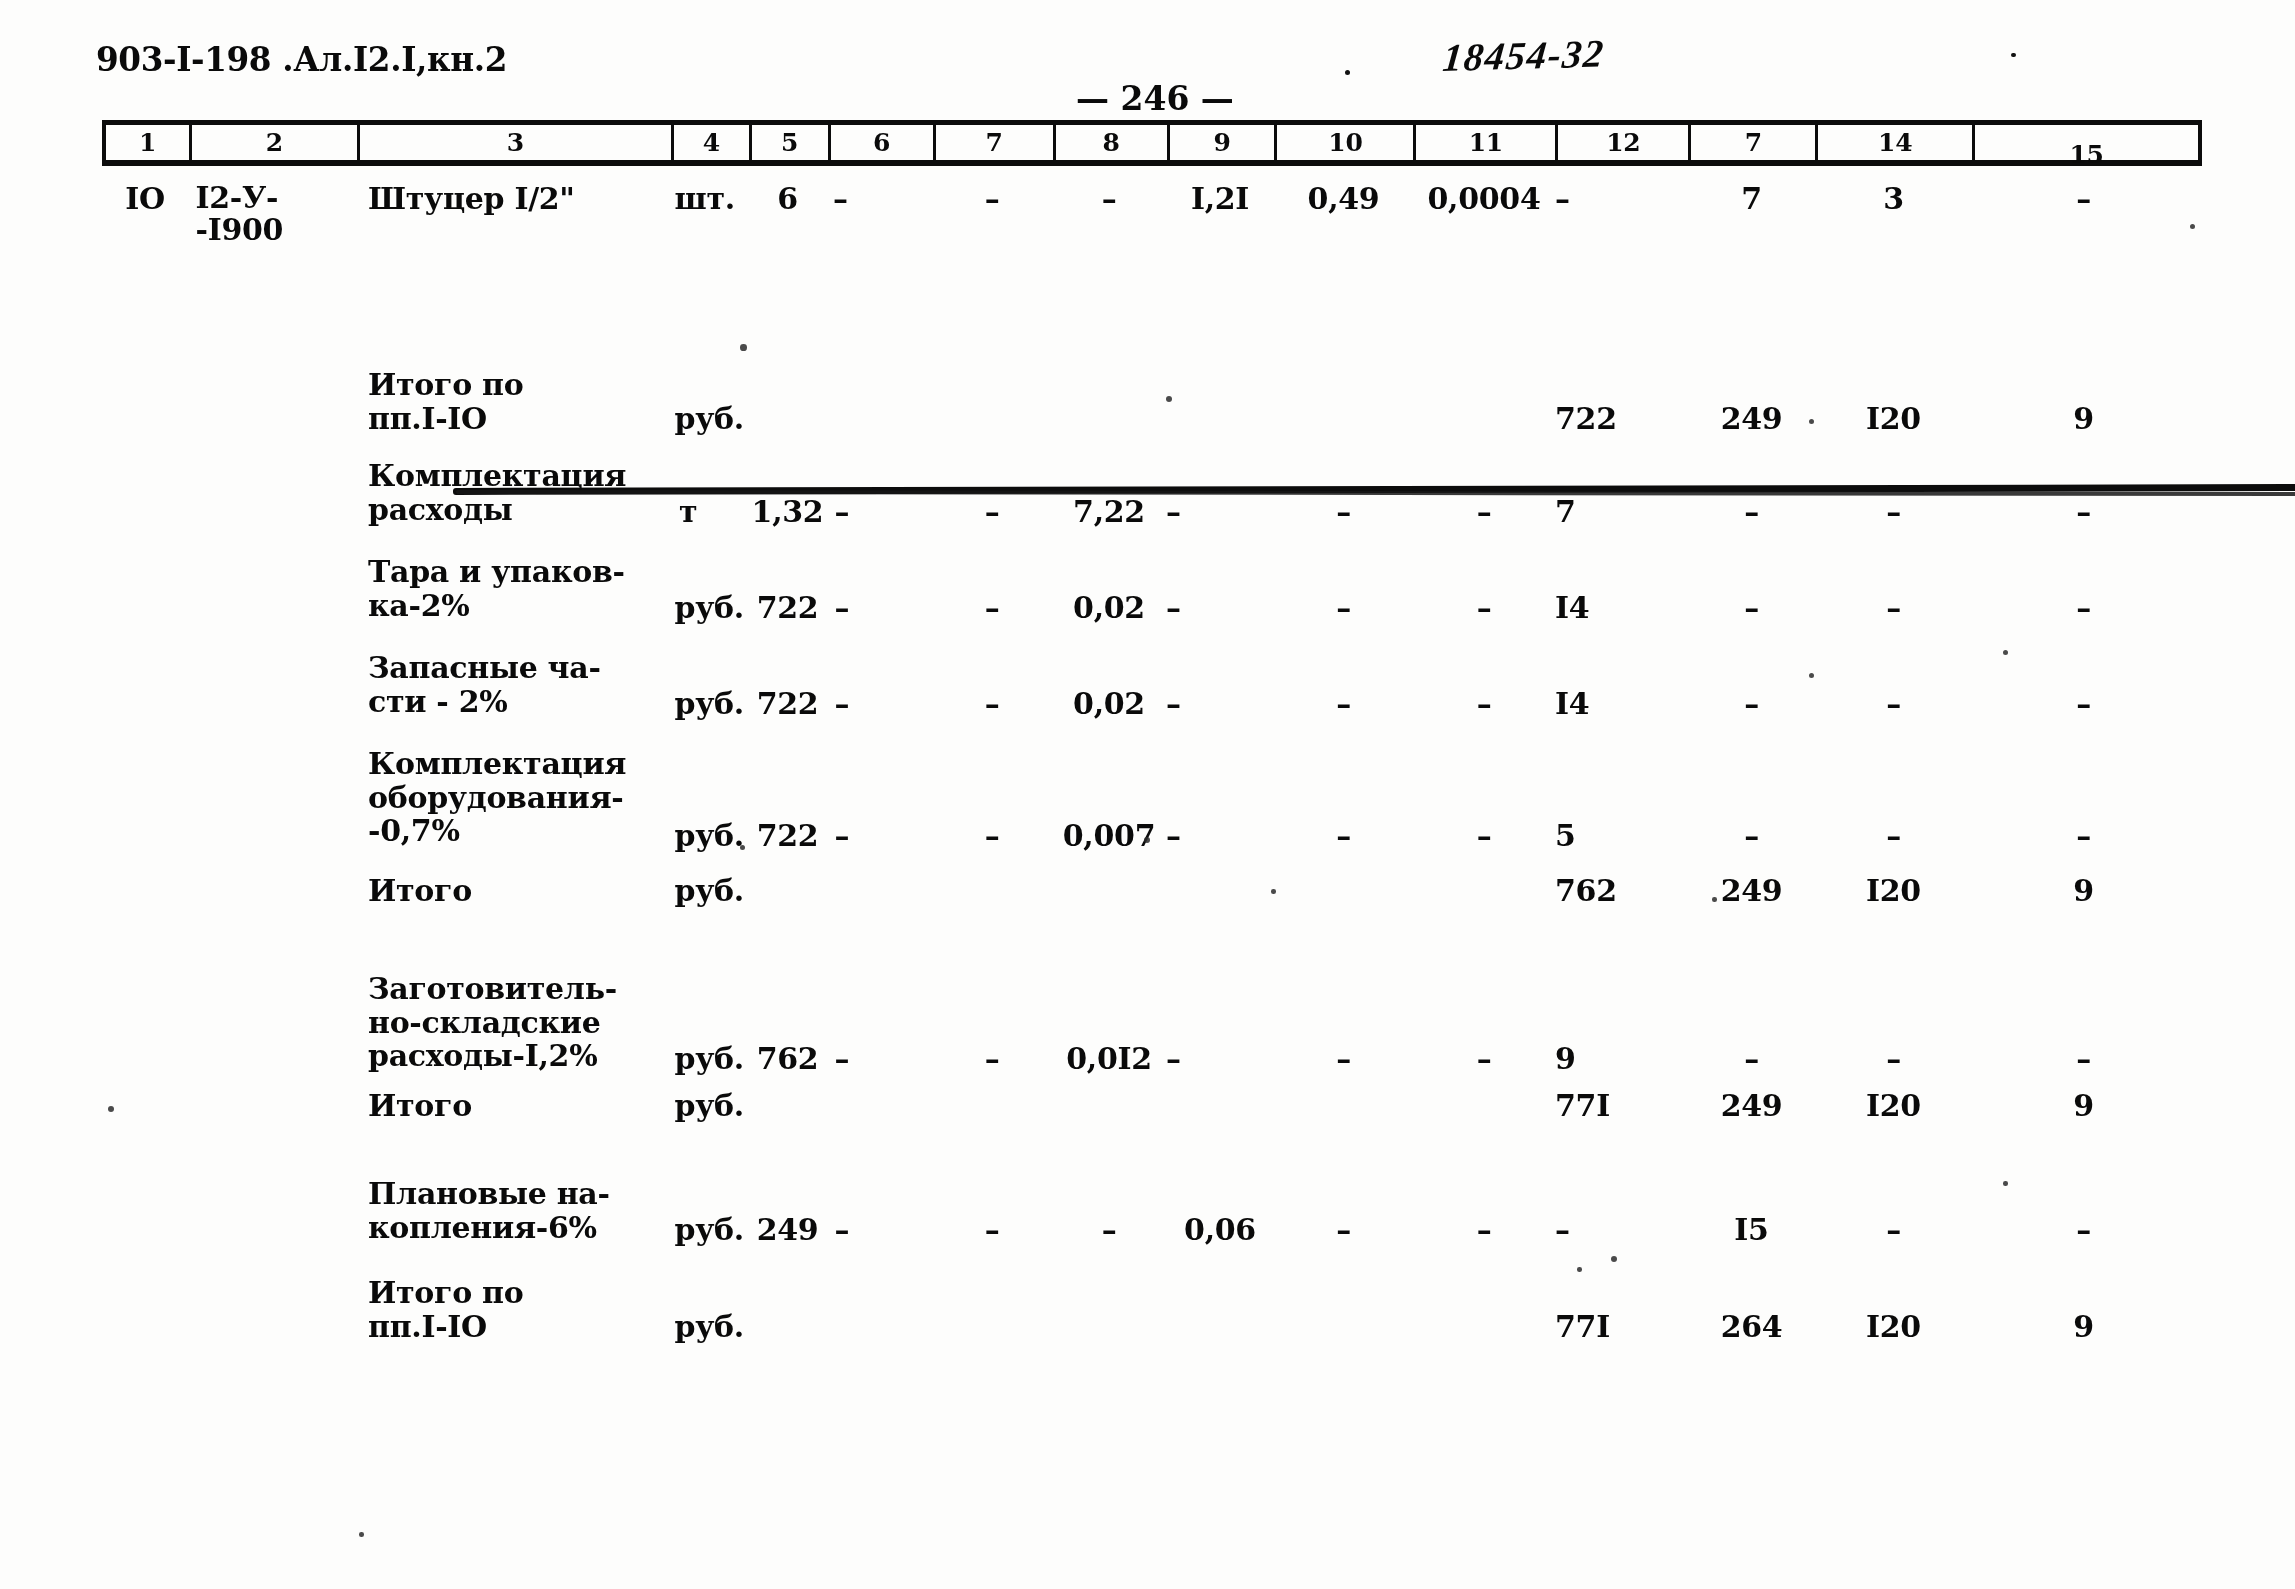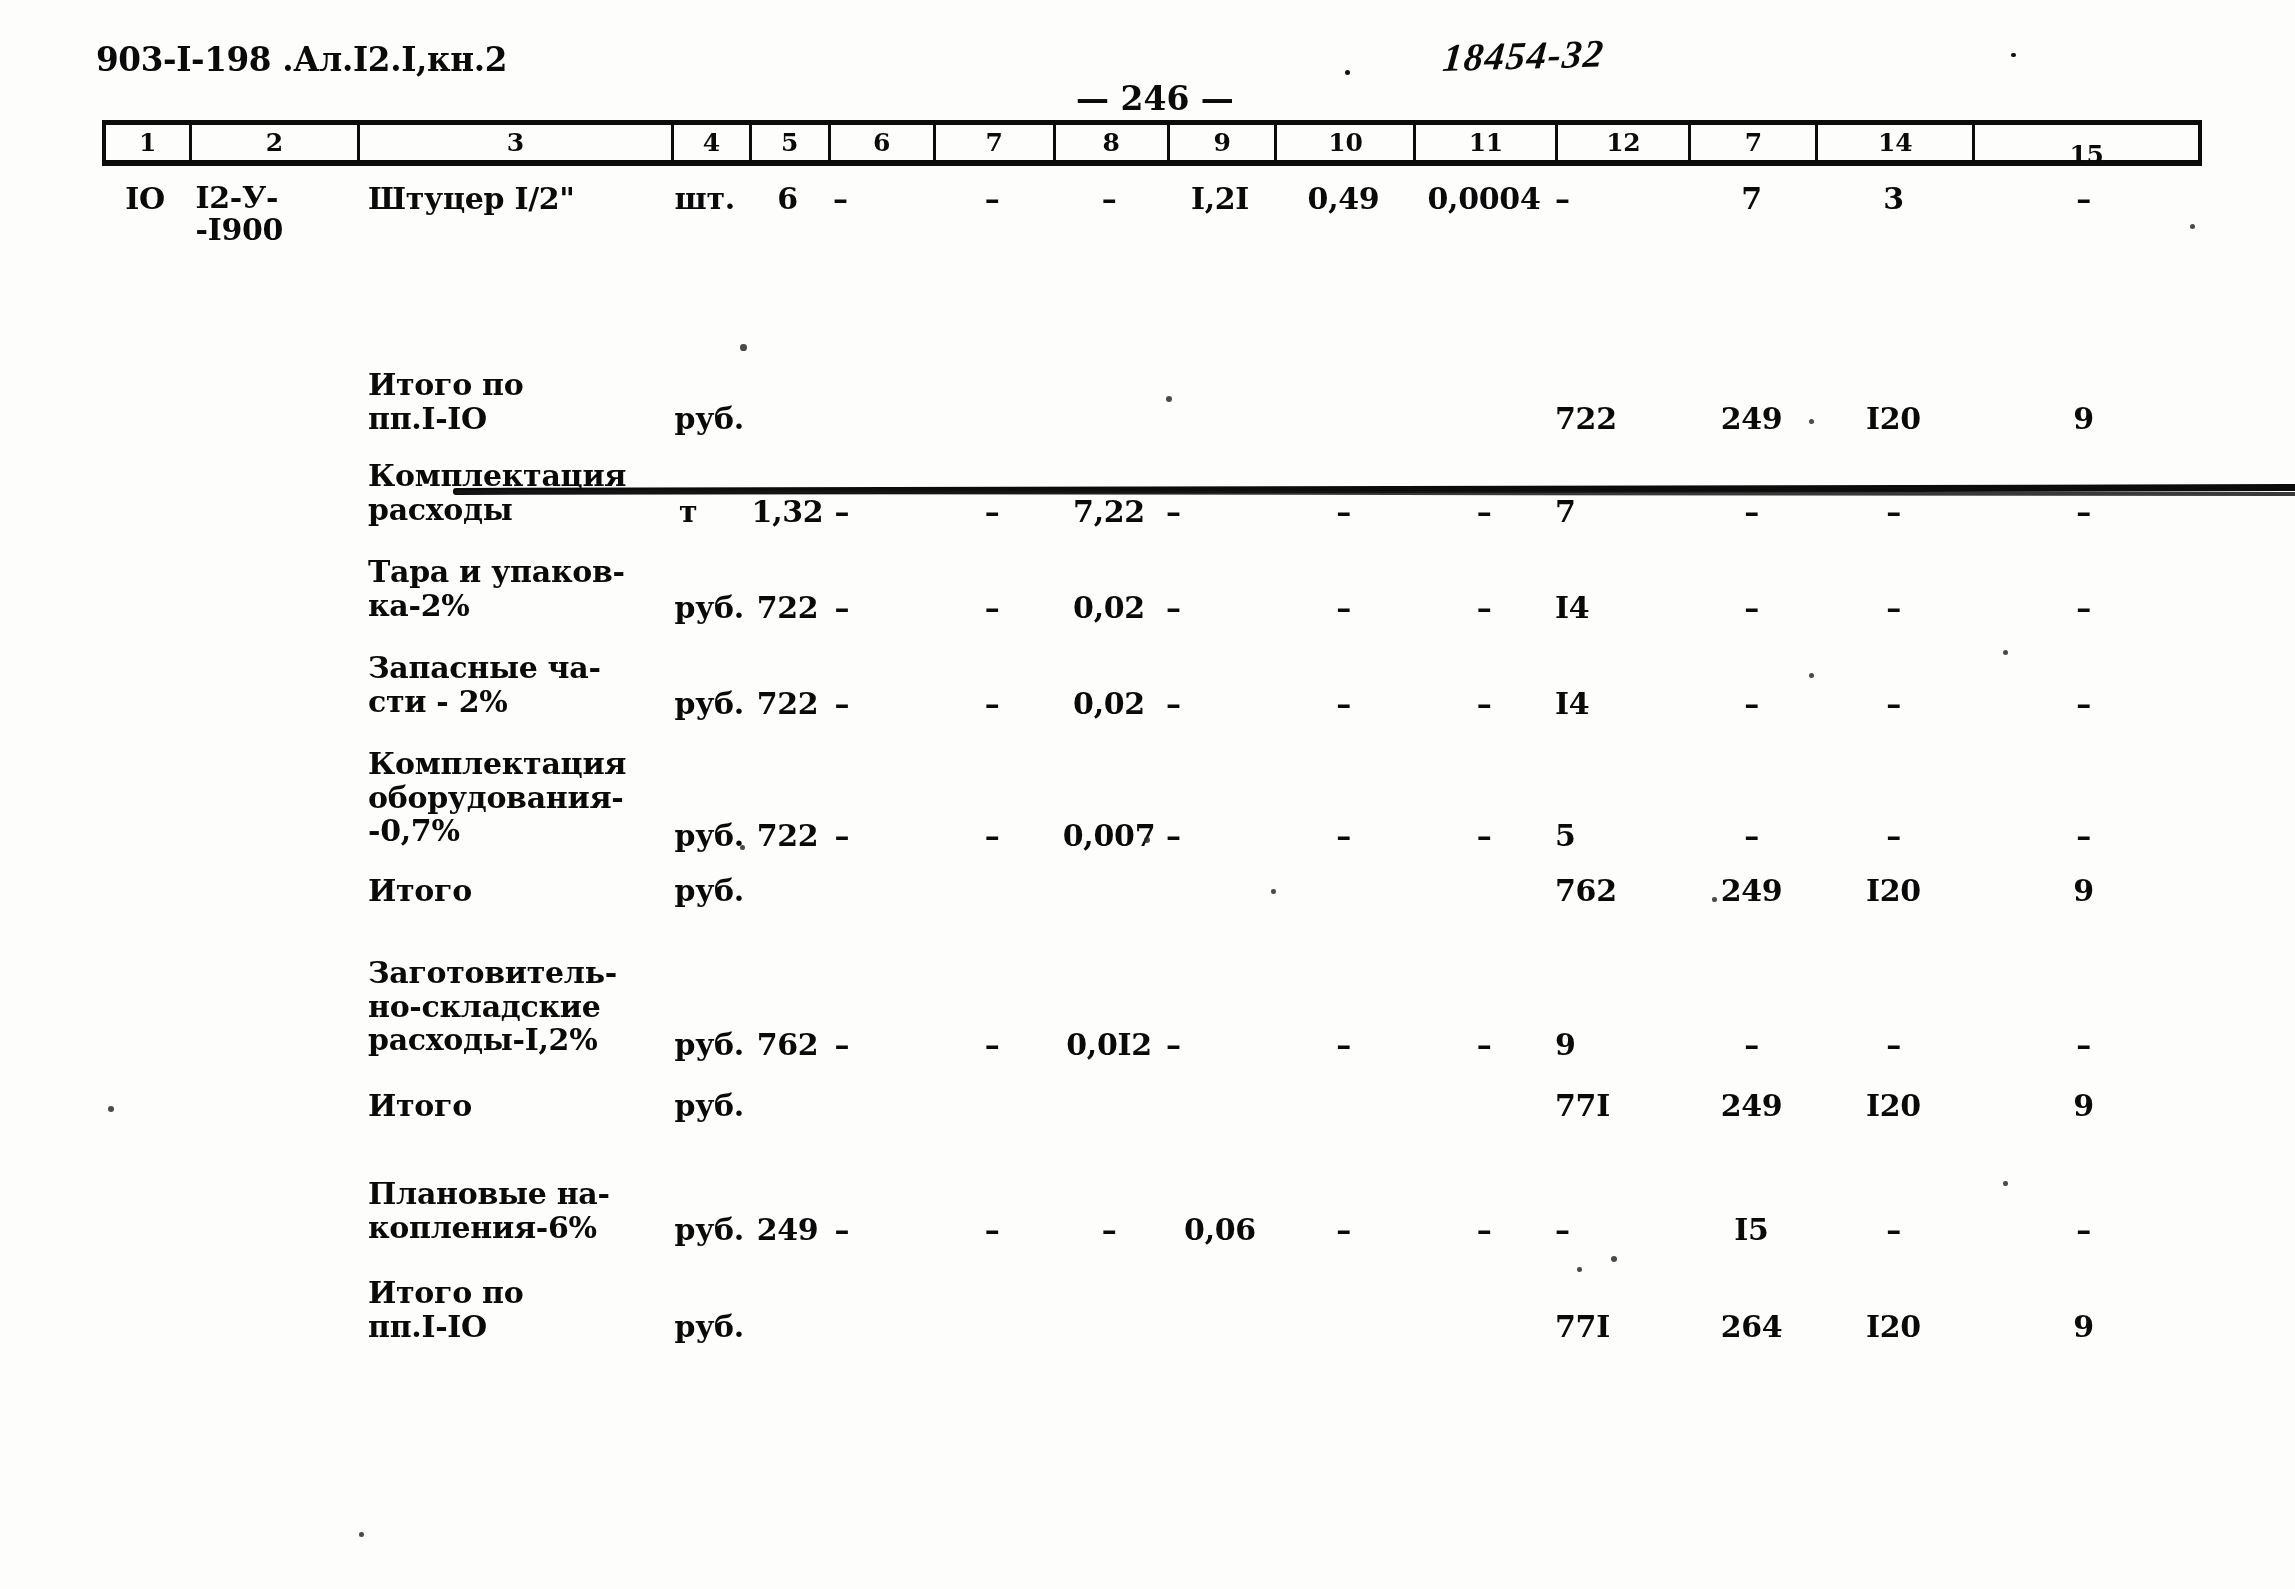--- a/index.html
+++ b/index.html
@@ -325,21 +325,21 @@
       <div class="cell c-num" style="width:114px;"></div>
       <div class="cell c-num" style="width:108px;"></div>
       <div class="cell c-num" style="width:139px;"></div>
       <div class="cell c-num" style="width:142px;"></div>
       <div class="cell c-num" style="width:133px;text-align:left;">762</div>
       <div class="cell c-num" style="width:127px;">249</div>
       <div class="cell c-num" style="width:157px;">I20</div>
       <div class="cell c-num" style="width:223px;">9</div>
     </div>
 
-    <div class="row" style="height:133px;">
+    <div class="row" style="height:133px;align-items:center;">
       <div class="cell c-num" style="width:86px;"></div>
       <div class="cell c-left" style="width:168px;"></div>
       <div class="cell c-left" style="width:314px;padding-left:12px;">Заготовитель-
 но-складские
 расходы-I,2%</div>
       <div class="cell c-left" style="width:78px;padding-left:4.5px;padding-top:72px;">руб.</div>
       <div class="cell c-num" style="width:79px;padding-top:72px;">762</div>
       <div class="cell c-num" style="width:105px;padding-top:72px;text-align:left;padding-left:7.5px;">–</div>
       <div class="cell c-num" style="width:120px;padding-top:72px;">–</div>
       <div class="cell c-num" style="width:114px;padding-top:72px;">0,0I2</div>

